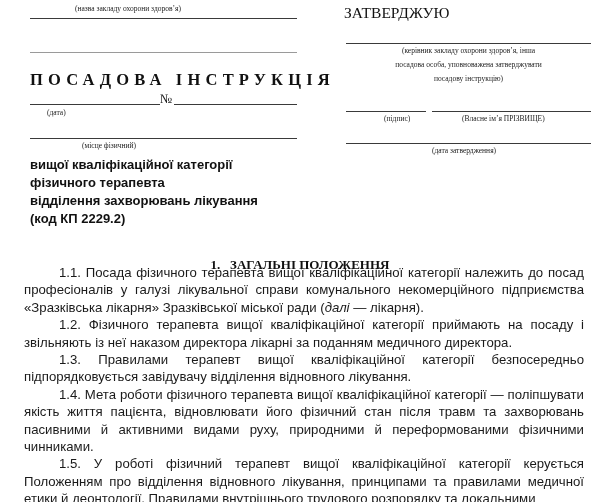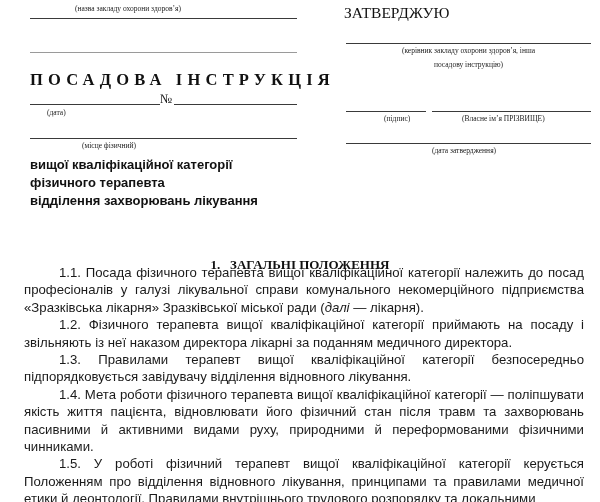--- a/index.html
+++ b/index.html
@@ -35,35 +35,37 @@
 <div class="hline" style="left:174px; top:104px; width:123px;"></div>
 <div class="cap" style="left:47px; top:108px;">(дата)</div>
 
 <div class="hline" style="left:30px; top:138px; width:267px;"></div>
 <div class="cap" style="left:82px; top:141px;">(місце фізичний)</div>
 
 <div class="approve">ЗАТВЕРДЖУЮ</div>
 <div class="hline" style="left:346px; top:43px; width:245px;"></div>
 <div class="capc" style="left:346px; top:44px; width:245px;">
   <div>(керівник закладу охорони здоров’я, інша</div>
+  <div>посадова особа, уповноважена затверджувати</div>
   <div>посадову інструкцію)</div>
 </div>
 
 <div class="hline" style="left:346px; top:111px; width:80px;"></div>
 <div class="hline" style="left:432px; top:111px; width:159px;"></div>
 <div class="cap" style="left:384px; top:114px;">(підпис)</div>
 <div class="cap" style="left:462px; top:114px;text-align:center;">(Власне ім’я ПРІЗВИЩЕ)</div>
 
 <div class="hline" style="left:346px; top:143px; width:245px;"></div>
 <div class="cap" style="left:432px; top:146px;">(дата затвердження)</div>
 
 <div class="pos">
   <div>вищої кваліфікаційної категорії</div>
   <div>фізичного терапевта</div>
   <div>відділення захворювань лікування</div>
+  <div>(код КП 2229.2)</div>
 </div>
 
 <div class="sec" style="white-space:pre;">1.   ЗАГАЛЬНІ ПОЛОЖЕННЯ</div>
 
 <div class="body">
   <p class="p"><span>1.1.</span><span> Посада фізичного терапевта вищої кваліфікаційної категорії належить до посад професіоналів у галузі лікувальної справи комунального некомерційного підприємства «Зразківська лікарня» Зразківської міської ради (</span><em>далі</em><span> — лікарня).</span></p>
   <p class="p"><span>1.2.</span><span> Фізичного терапевта вищої кваліфікаційної категорії приймають на посаду і звільняють із неї наказом директора лікарні за поданням медичного директора.</span></p>
   <p class="p"><span>1.3.</span><span> Правилами терапевт вищої кваліфікаційної категорії безпосередньо підпорядковується завідувачу відділення відновного лікування.</span></p>
   <p class="p"><span>1.4.</span><span> Мета роботи фізичного терапевта вищої кваліфікаційної категорії — поліпшувати якість життя пацієнта, відновлювати його фізичний стан після травм та захворювань пасивними й активними видами руху, природними й переформованими фізичними чинниками.</span></p>
   <p class="p"><span>1.5.</span><span> У роботі фізичний терапевт вищої кваліфікаційної категорії керується Положенням про відділення відновного лікування, принципами та правилами медичної етики й деонтології, Правилами внутрішнього трудового розпорядку та локальними</span></p>

